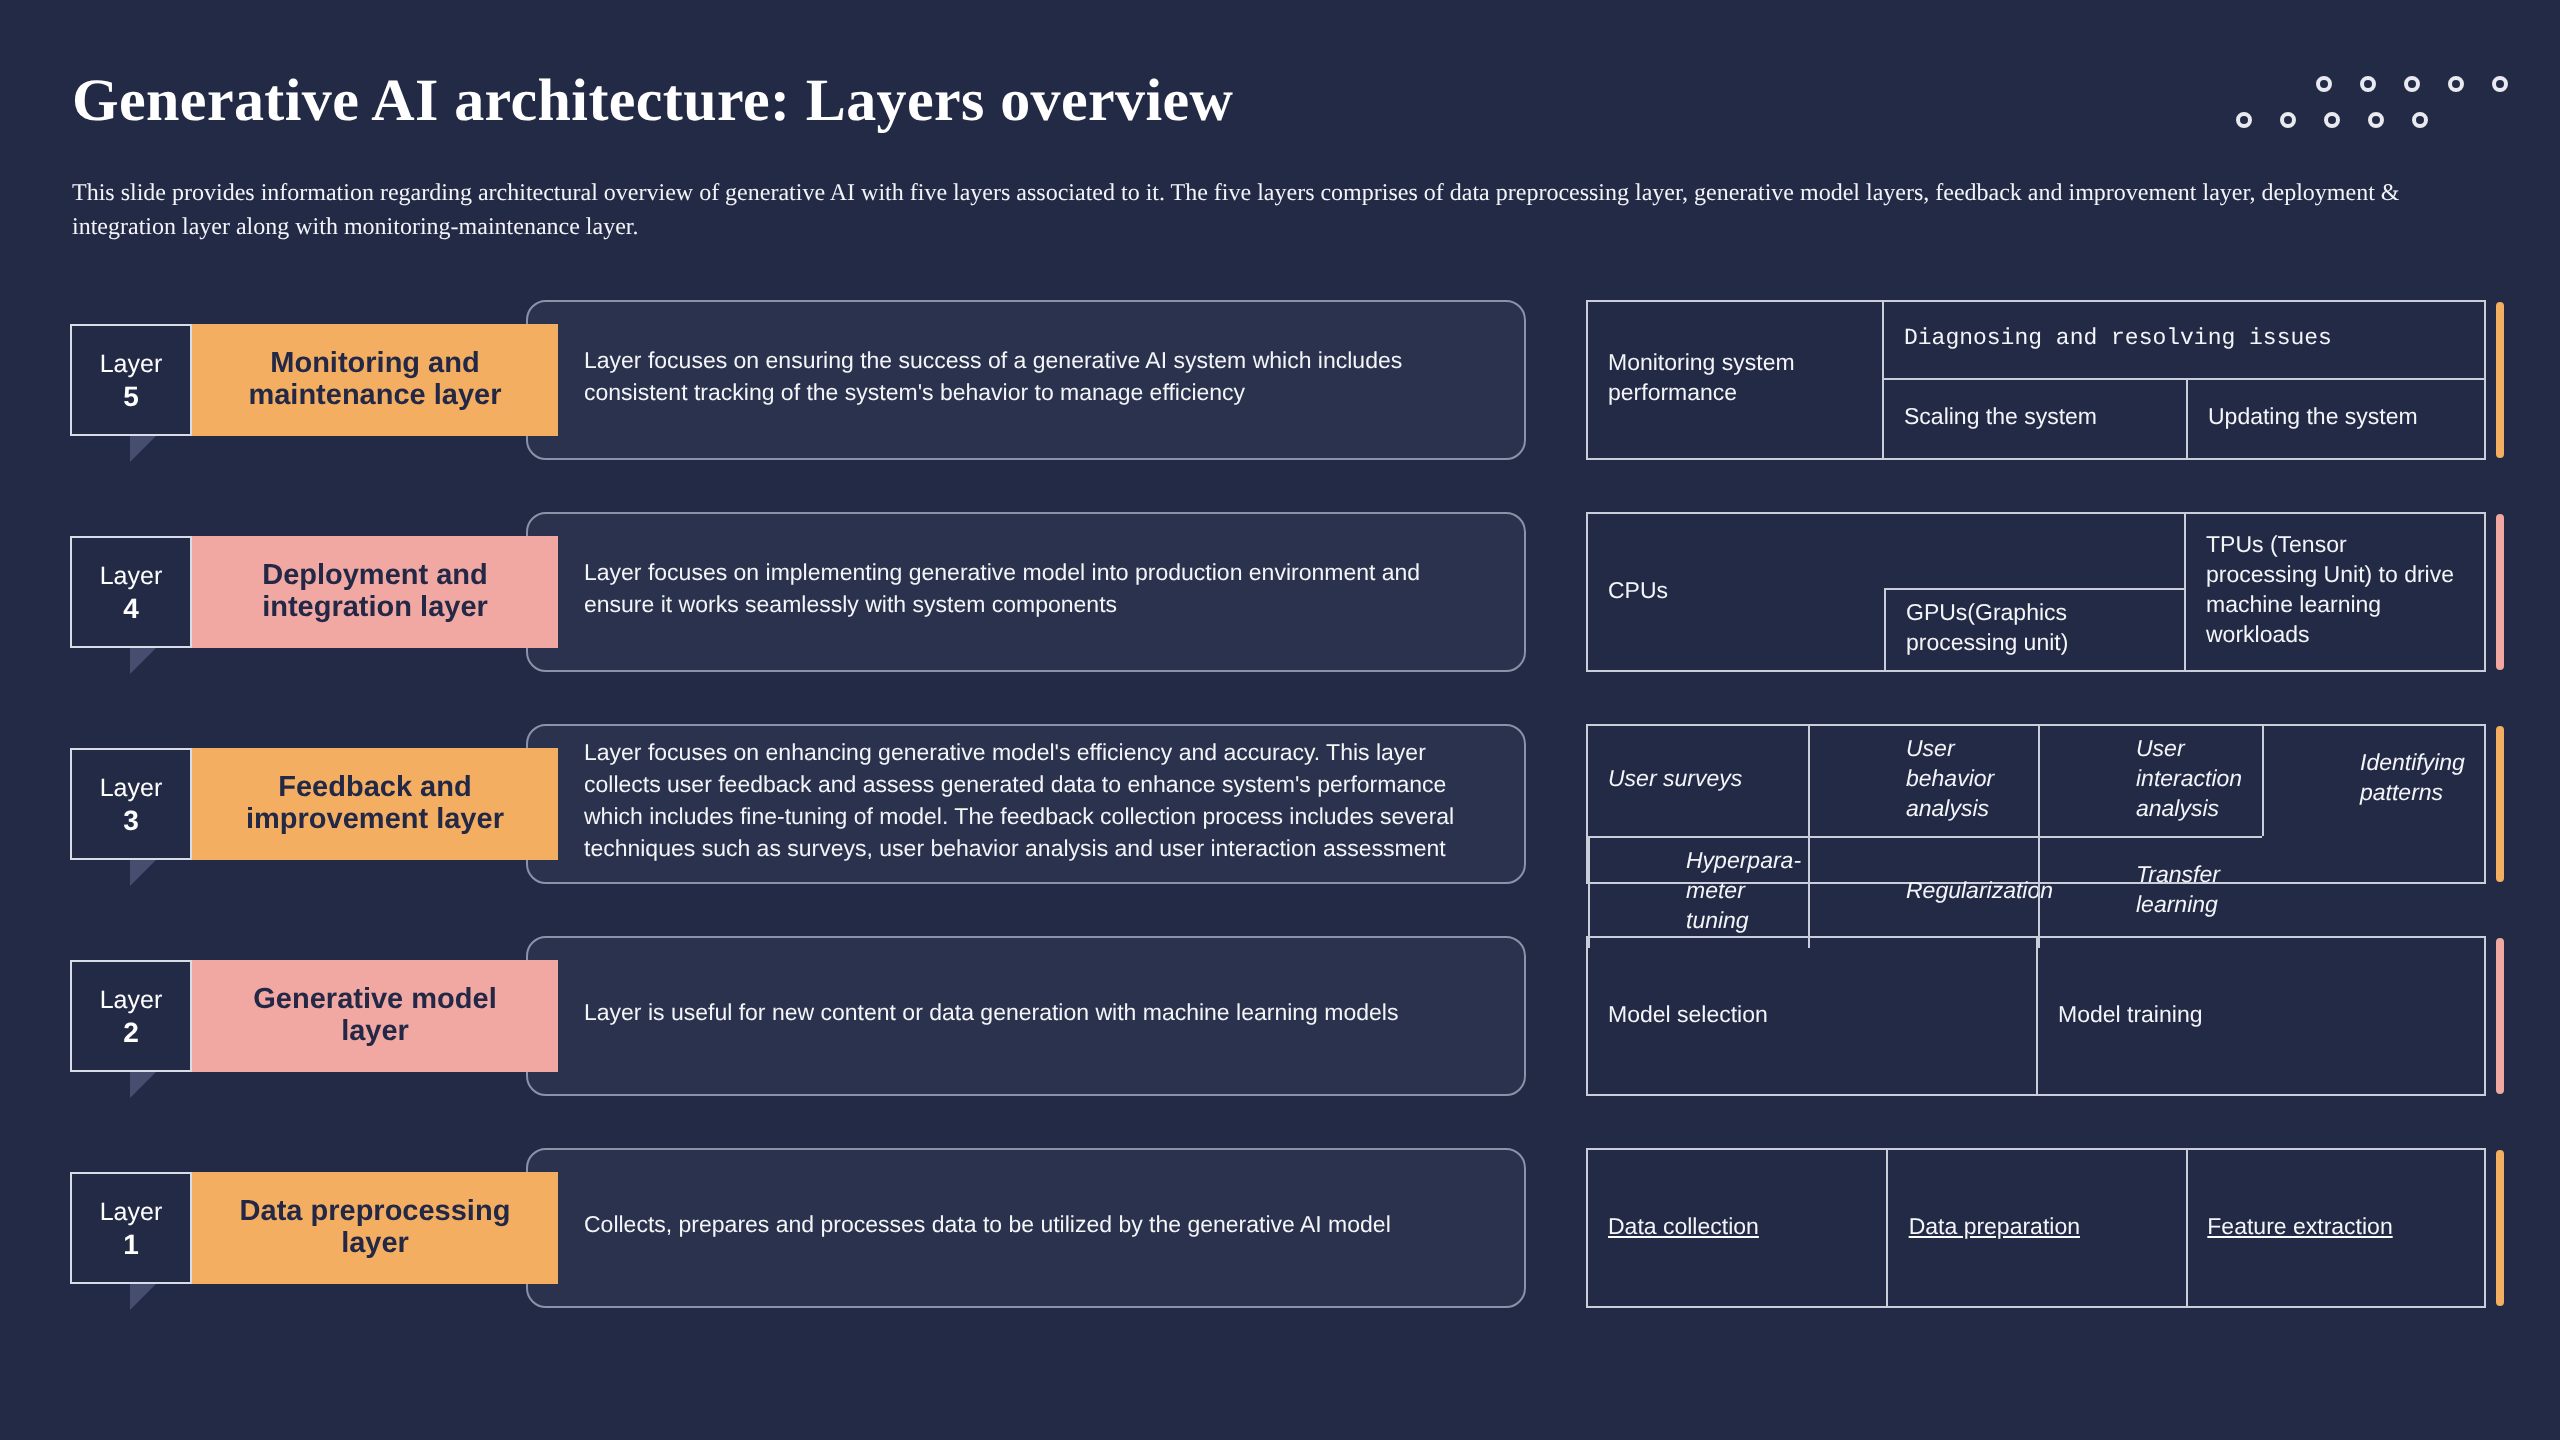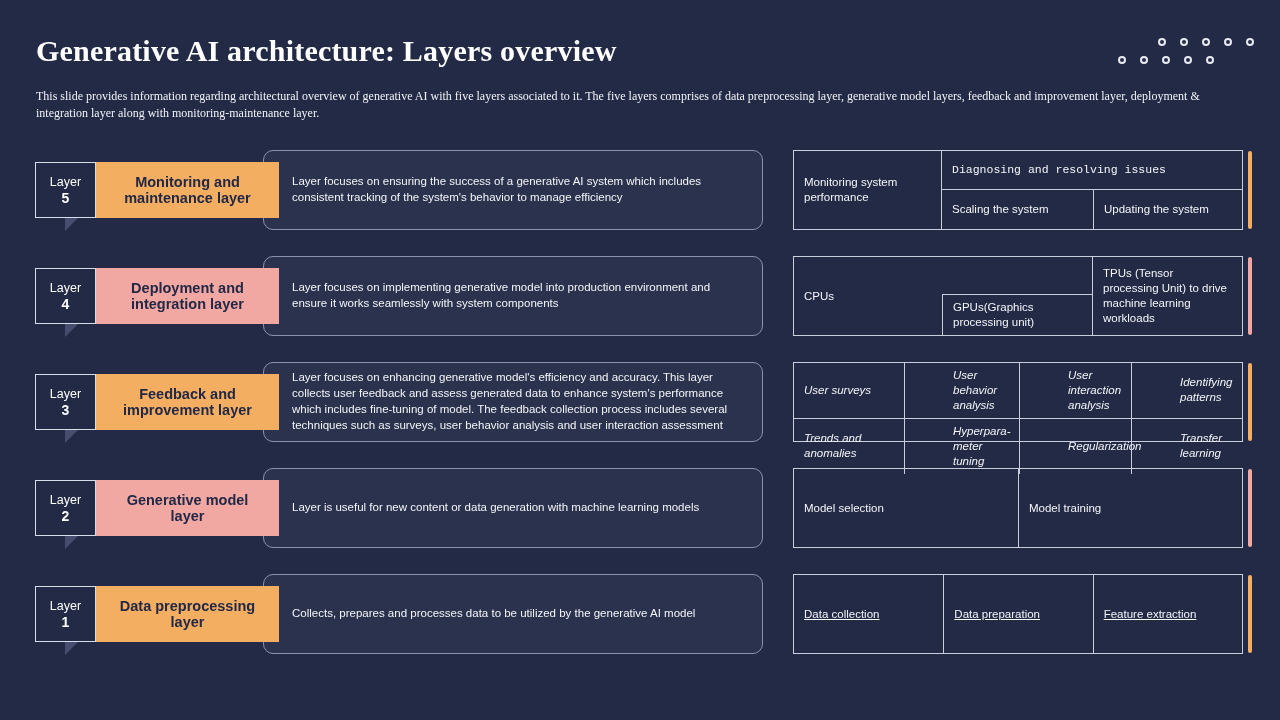--- a/index.html
+++ b/index.html
@@ -187,21 +187,20 @@
         </div>
         <div class="tail"></div>
       </div>
       <div class="banner accent-orange">Feedback and improvement layer</div>
       <div class="desc">Layer focuses on enhancing generative model's efficiency and accuracy.  This layer collects user feedback and assess generated data to enhance system's performance which includes fine-tuning of model. The feedback collection process includes several techniques such as surveys, user behavior analysis and user interaction assessment</div>
       <div class="table t3">
         <div class="cell">User surveys</div>
         <div class="cell cl">User behavior analysis</div>
         <div class="cell cl">User interaction analysis</div>
         <div class="cell cl">Identifying patterns</div>
-        <div class="cell rt">Trends and anomalies</div>
         <div class="cell rt cl">Hyperpara-meter tuning</div>
         <div class="cell rt cl">Regularization</div>
         <div class="cell rt cl">Transfer learning</div>
       </div>
       <div class="bar accent-orange"></div>
     </div>
 
     <div class="row">
       <div class="pin-group">
         <div class="layer-box">

